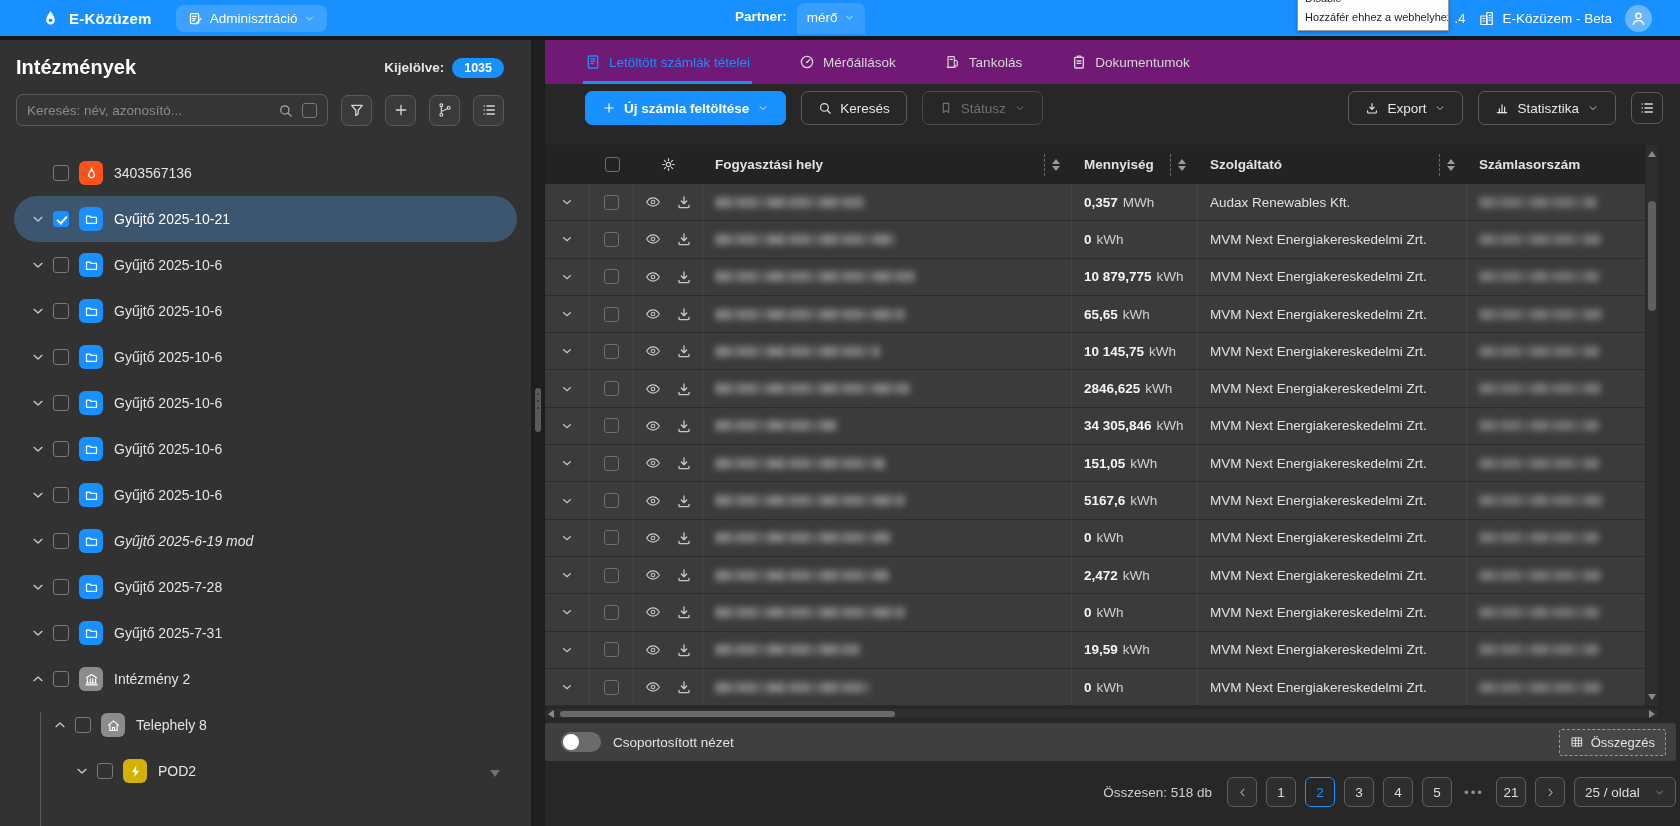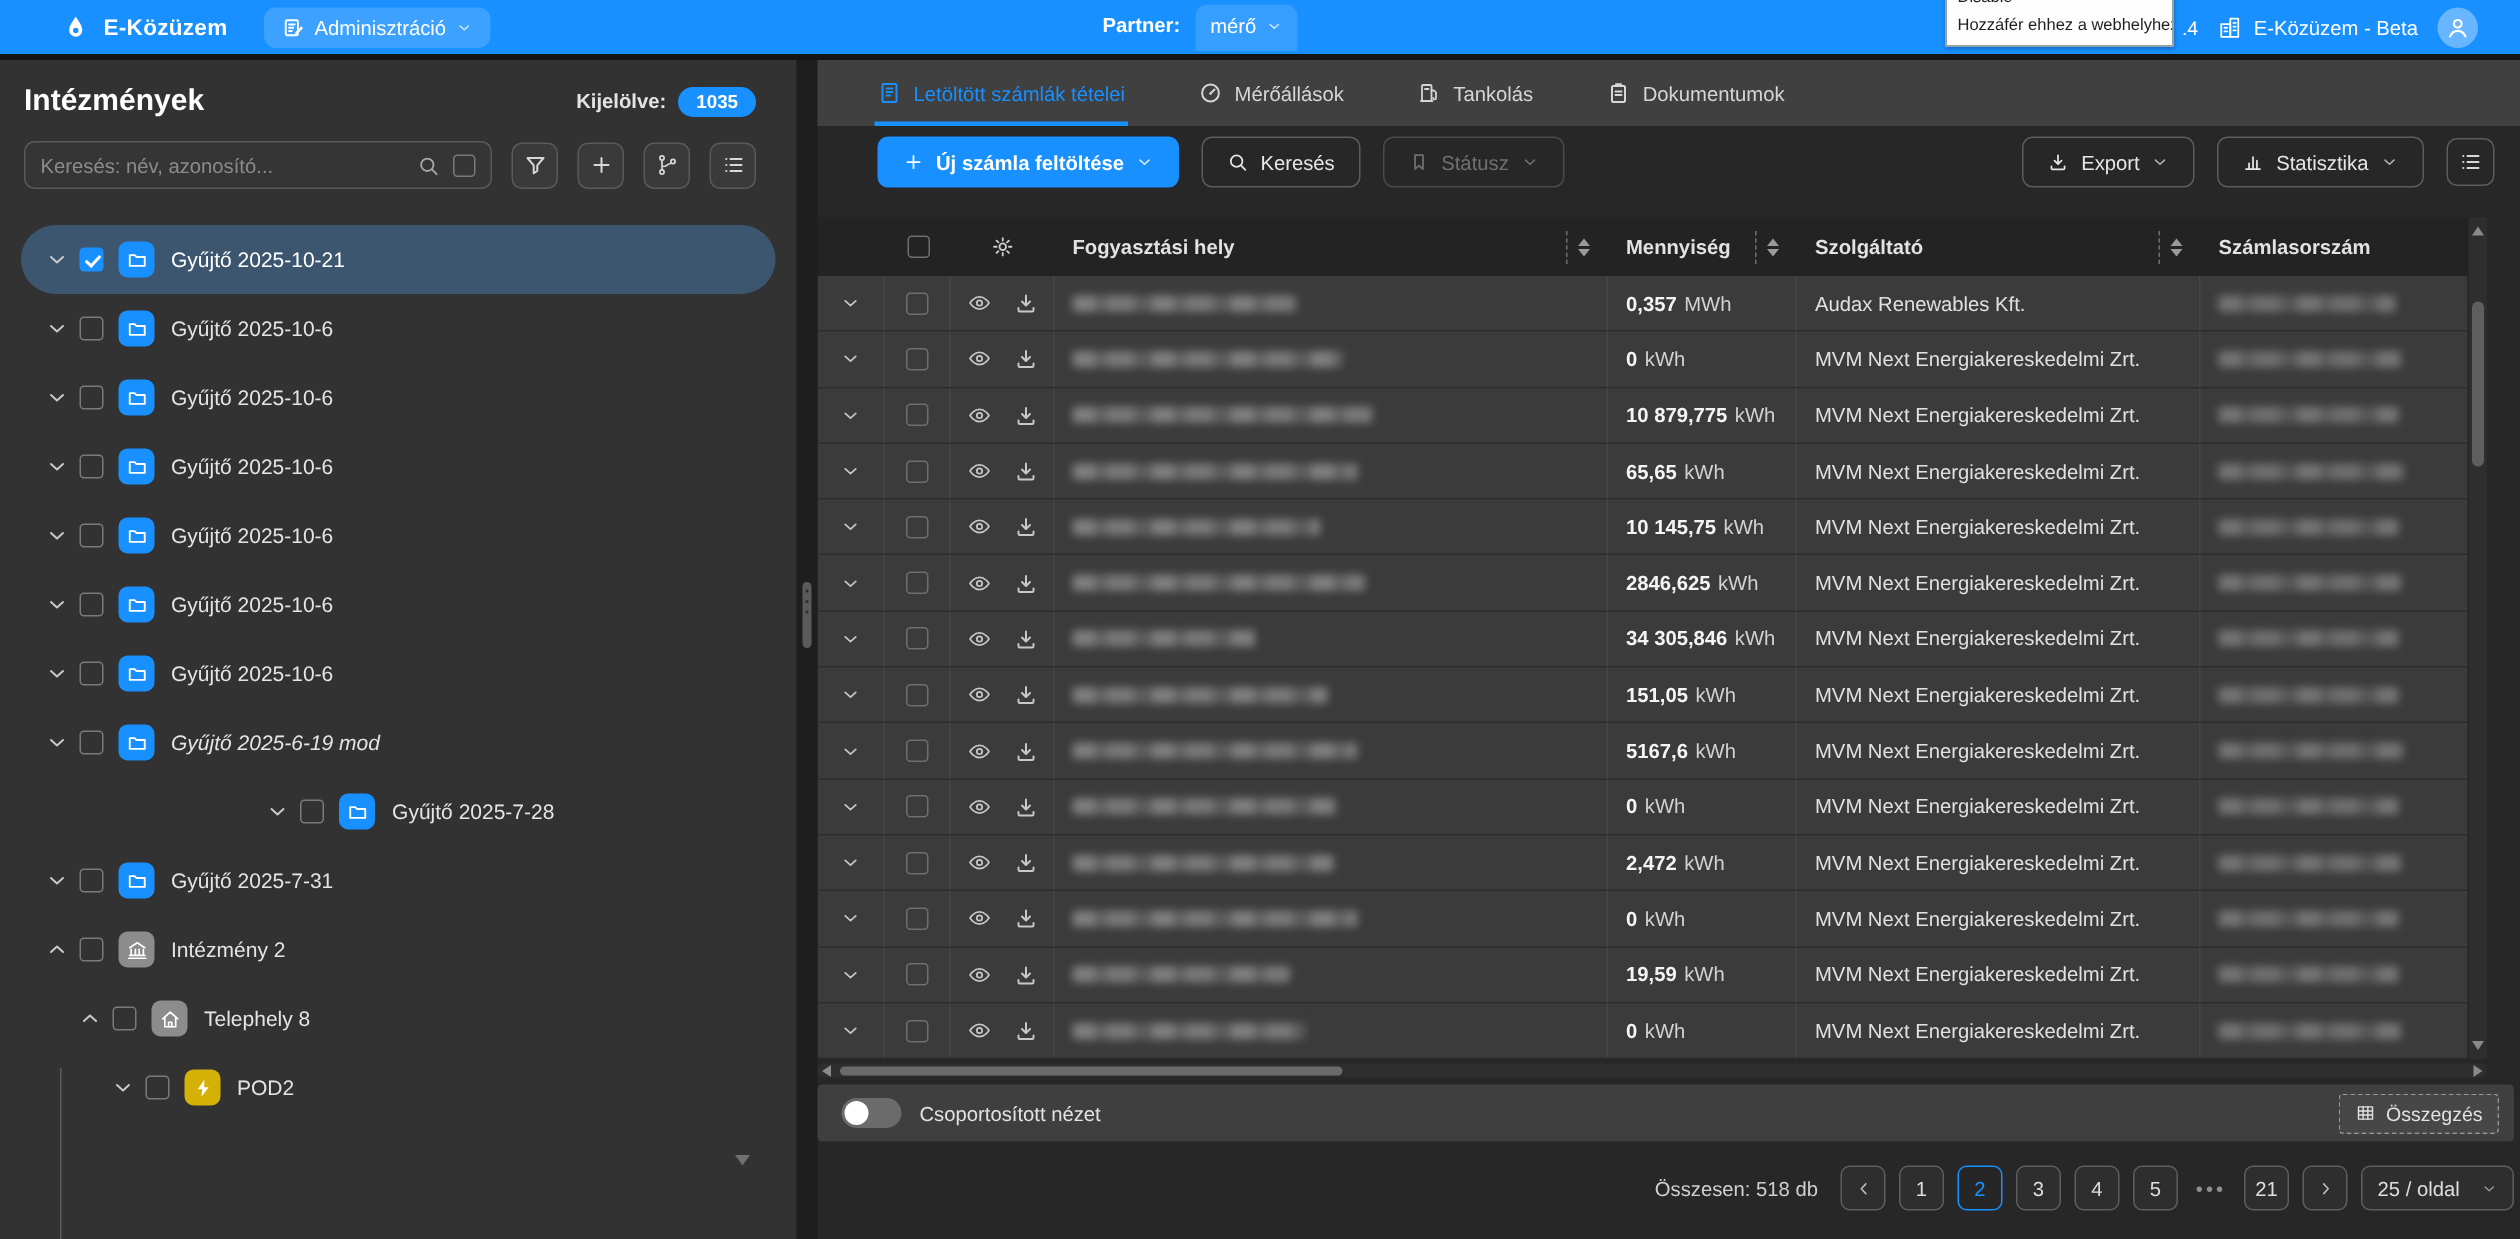--- a/index.html
+++ b/index.html
@@ -65,21 +65,21 @@
   #sb-scroll-arrow { position:absolute; left:490px; top:730px; width:0; height:0;
     border-left:5px solid transparent; border-right:5px solid transparent; border-top:7px solid #6f6f6f; }
 
   
   #divider { position:absolute; left:531px; top:40px; width:14px; height:786px; background:#1e1e1e; }
   #grip { position:absolute; left:4px; top:348px; width:6px; height:44px; border-radius:3px; background:#5a5a5a; }
   #grip i { display:block; width:2px; height:2px; background:#2c2c2c; border-radius:50%; margin:5px auto 0; }
 
   
   #main { position:absolute; left:545px; top:40px; width:1135px; height:786px; }
-  #tabbar { position:absolute; left:0; top:0; width:1135px; height:44px; background:#404040;
+  #tabbar { position:absolute; left:0; top:0; width:1135px; height:44px; background:#701a75;
     display:flex; align-items:stretch; padding-left:40px; gap:49px; }
   .tab { display:flex; align-items:center; gap:8px; color:#d6d6d6; font-size:13.5px; cursor:pointer; position:relative; }
   .tab .ic { width:16px; height:16px; }
   .tab.active { color:#1890ff; }
   .tab.active::after { content:""; position:absolute; left:-2px; right:-2px; bottom:0; height:3px; background:#1890ff; }
 
   #toolbar { position:absolute; left:0; top:50px; width:1135px; height:36px; display:flex; align-items:center;
     padding:0 17px 0 40px; gap:15px; }
   .btn { height:34px; display:flex; align-items:center; gap:8px; border-radius:7px; font-size:13.5px;
     padding:0 16px; cursor:pointer; border:1px solid #5c5c5c; background:transparent; color:#e6e6e6; }
@@ -270,20 +270,32 @@
             <path d="M9 6h11M9 12h11M9 18h11"></path>
             <circle cx="4.8" cy="6" r="1.1" fill="currentColor" stroke="none"></circle>
             <circle cx="4.8" cy="12" r="1.1" fill="currentColor" stroke="none"></circle>
             <circle cx="4.8" cy="18" r="1.1" fill="currentColor" stroke="none"></circle>
           </svg>
         </span>
       </div>
   </div>
   <div id="tree">
     <div id="tree-line"></div>
+  <div class="trow" style="padding-left: 16px;">
+        <span class="t-chev"></span>
+        <span class="t-cb"></span>
+        <span class="t-ico" style="background: rgb(250, 84, 28);">
+          <span class="ic" style="width: 15px; height: 15px;">
+            <svg viewBox="0 0 24 24" fill="none" stroke="currentColor" stroke-width="2" stroke-linecap="round" stroke-linejoin="round">
+              <path d="M12 3.5c1 3.5-4.6 6-4.6 10.6a4.6 4.6 0 0 0 9.2 0C16.6 10.3 13 8.5 12 3.5Z"></path>
+            </svg>
+          </span>
+        </span>
+        <span class="t-label">3403567136</span>
+      </div>
       <div class="trow sel" style="padding-left: 16px;">
         <span class="t-chev">
           <svg viewBox="0 0 24 24" fill="none" stroke="currentColor" stroke-width="2" stroke-linecap="round" stroke-linejoin="round">
             <path d="M6 9.5 12 15l6-5.5"></path>
           </svg>
         </span>
         <span class="t-cb checked"></span>
         <span class="t-ico" style="background: rgb(24, 144, 255);">
           <span class="ic" style="width: 15px; height: 15px;">
             <svg viewBox="0 0 24 24" fill="none" stroke="currentColor" stroke-width="2" stroke-linecap="round" stroke-linejoin="round">
@@ -398,21 +410,21 @@
         <span class="t-cb"></span>
         <span class="t-ico" style="background: rgb(24, 144, 255);">
           <span class="ic" style="width: 15px; height: 15px;">
             <svg viewBox="0 0 24 24" fill="none" stroke="currentColor" stroke-width="2" stroke-linecap="round" stroke-linejoin="round">
               <path d="M4 6.5h5.2l2 2H20V18H4Z"></path>
             </svg>
           </span>
         </span>
         <span class="t-label">Gyűjtő 2025-6-19 mod</span>
       </div>
-      <div class="trow" style="padding-left: 16px; justify-content: center;">
+      <div class="trow" style="padding-left: 16px;">
         <span class="t-chev">
           <svg viewBox="0 0 24 24" fill="none" stroke="currentColor" stroke-width="2" stroke-linecap="round" stroke-linejoin="round">
             <path d="M6 9.5 12 15l6-5.5"></path>
           </svg>
         </span>
         <span class="t-cb"></span>
         <span class="t-ico" style="background: rgb(24, 144, 255);">
           <span class="ic" style="width: 15px; height: 15px;">
             <svg viewBox="0 0 24 24" fill="none" stroke="currentColor" stroke-width="2" stroke-linecap="round" stroke-linejoin="round">
               <path d="M4 6.5h5.2l2 2H20V18H4Z"></path>

